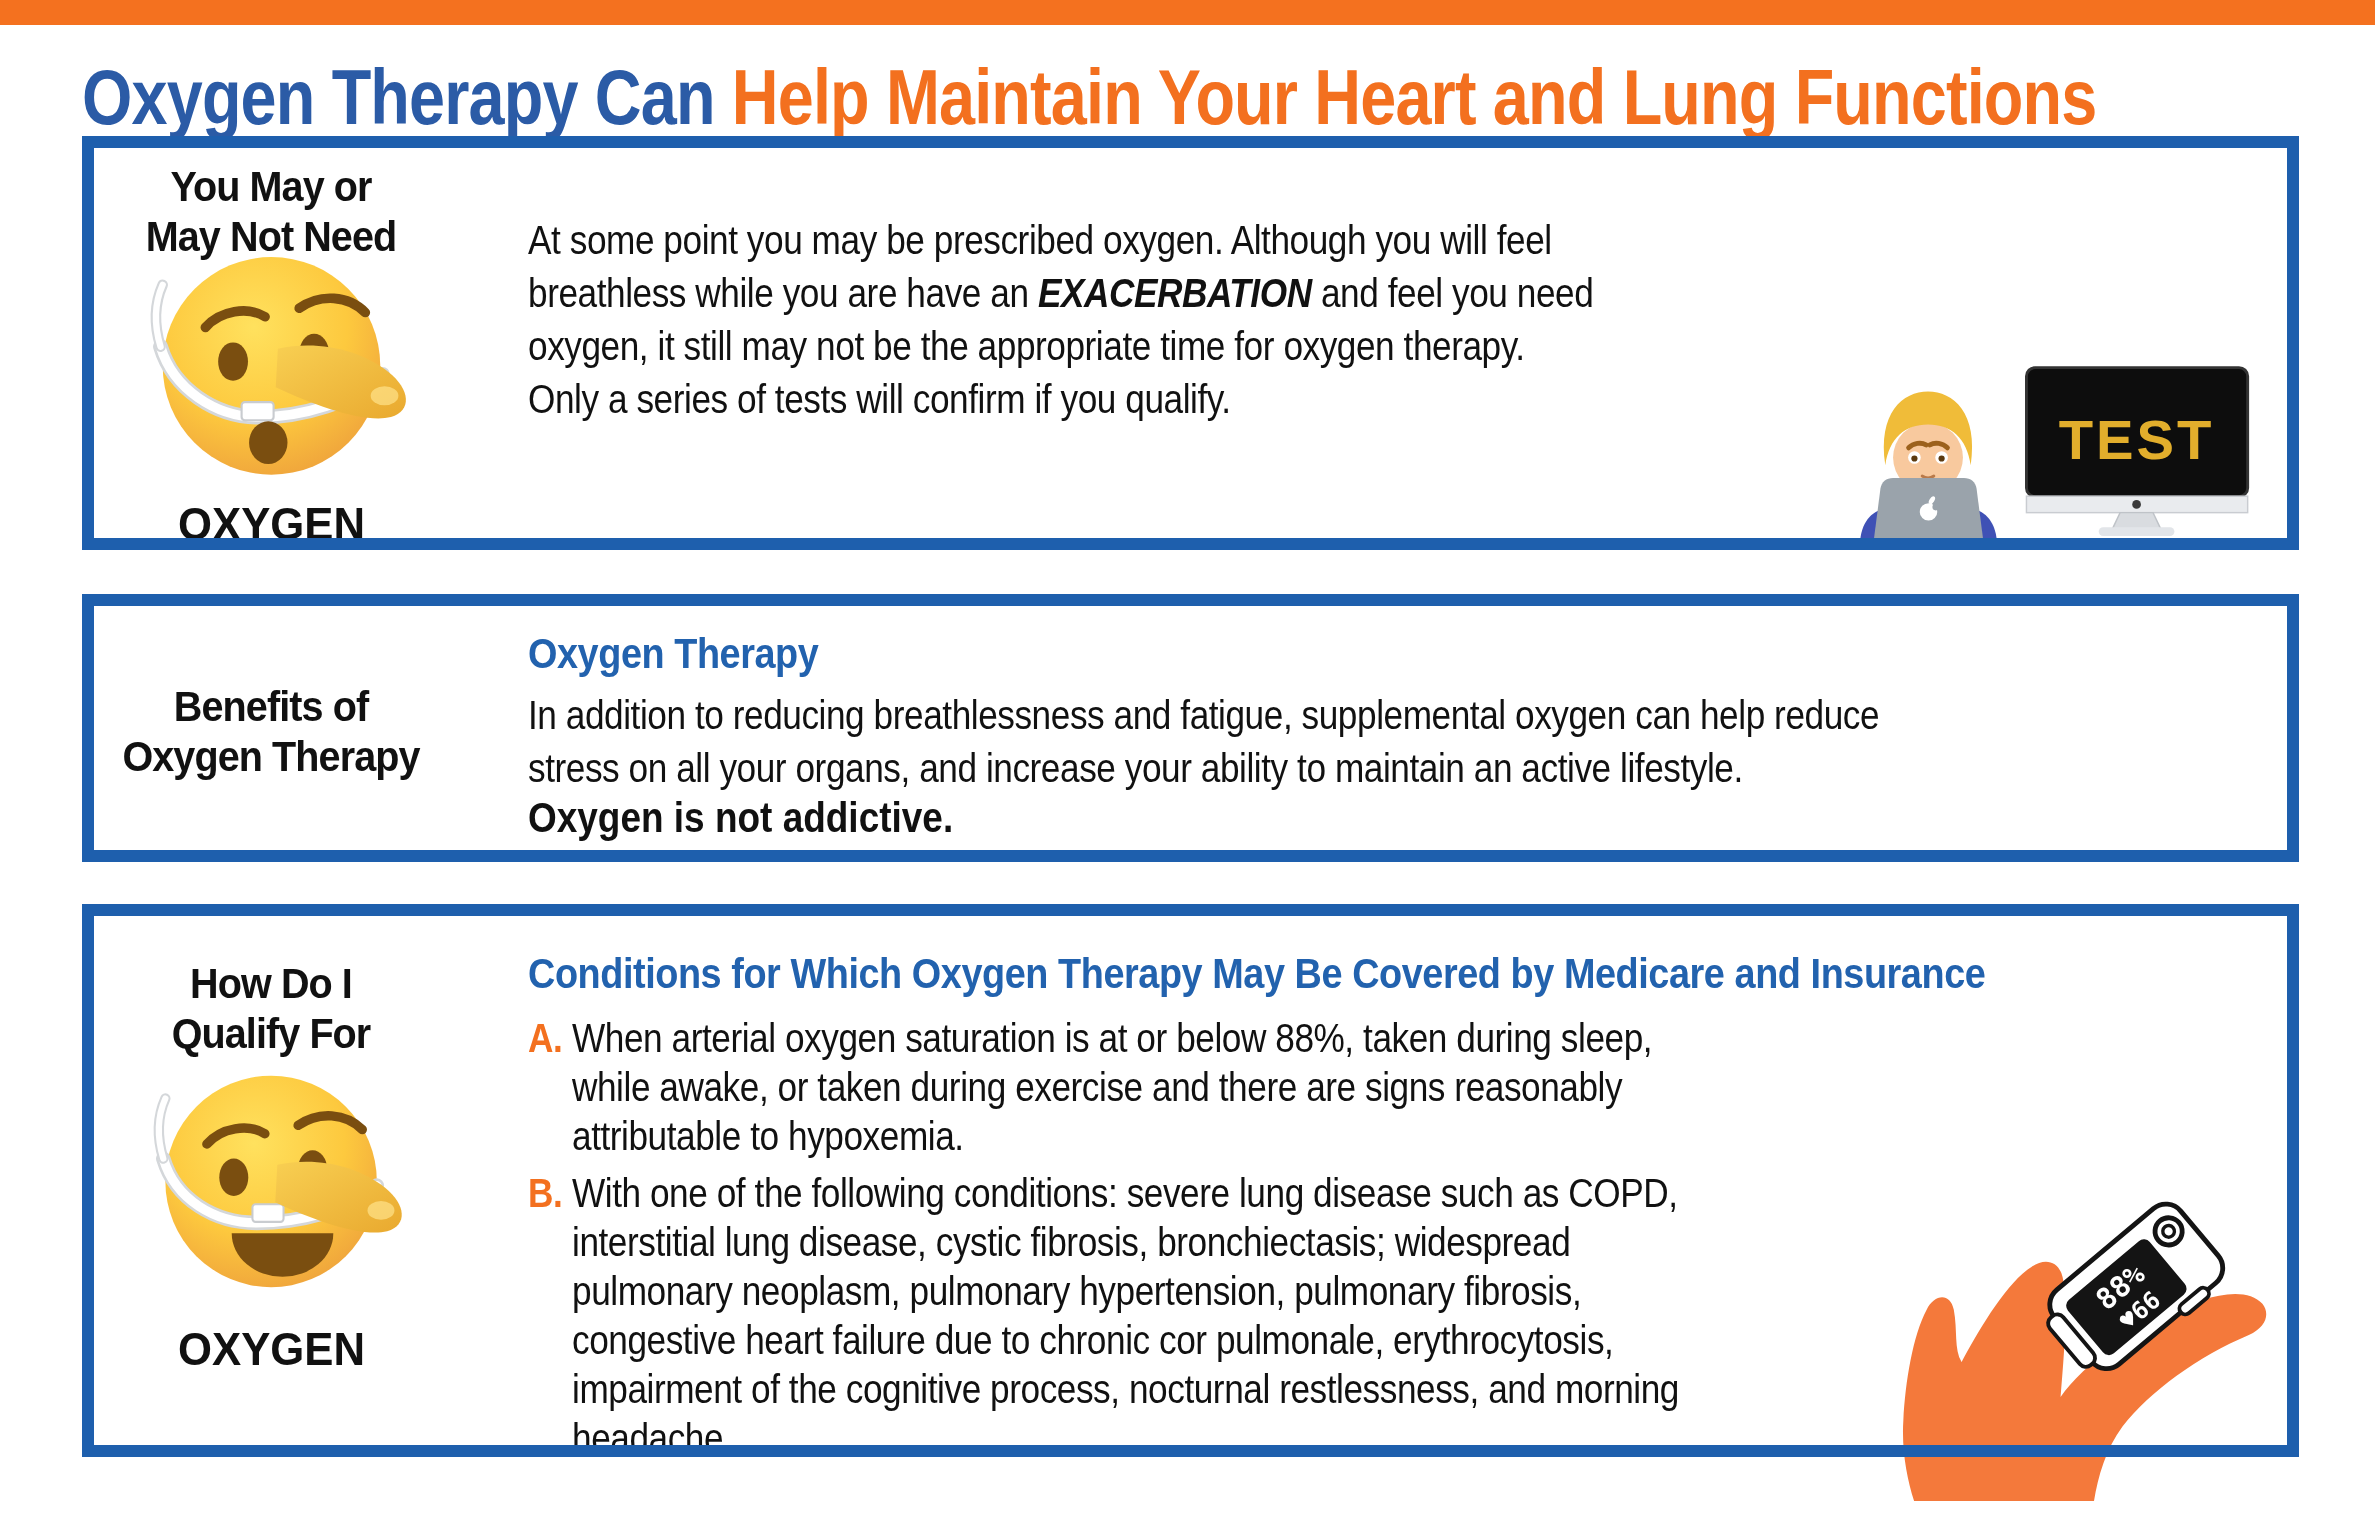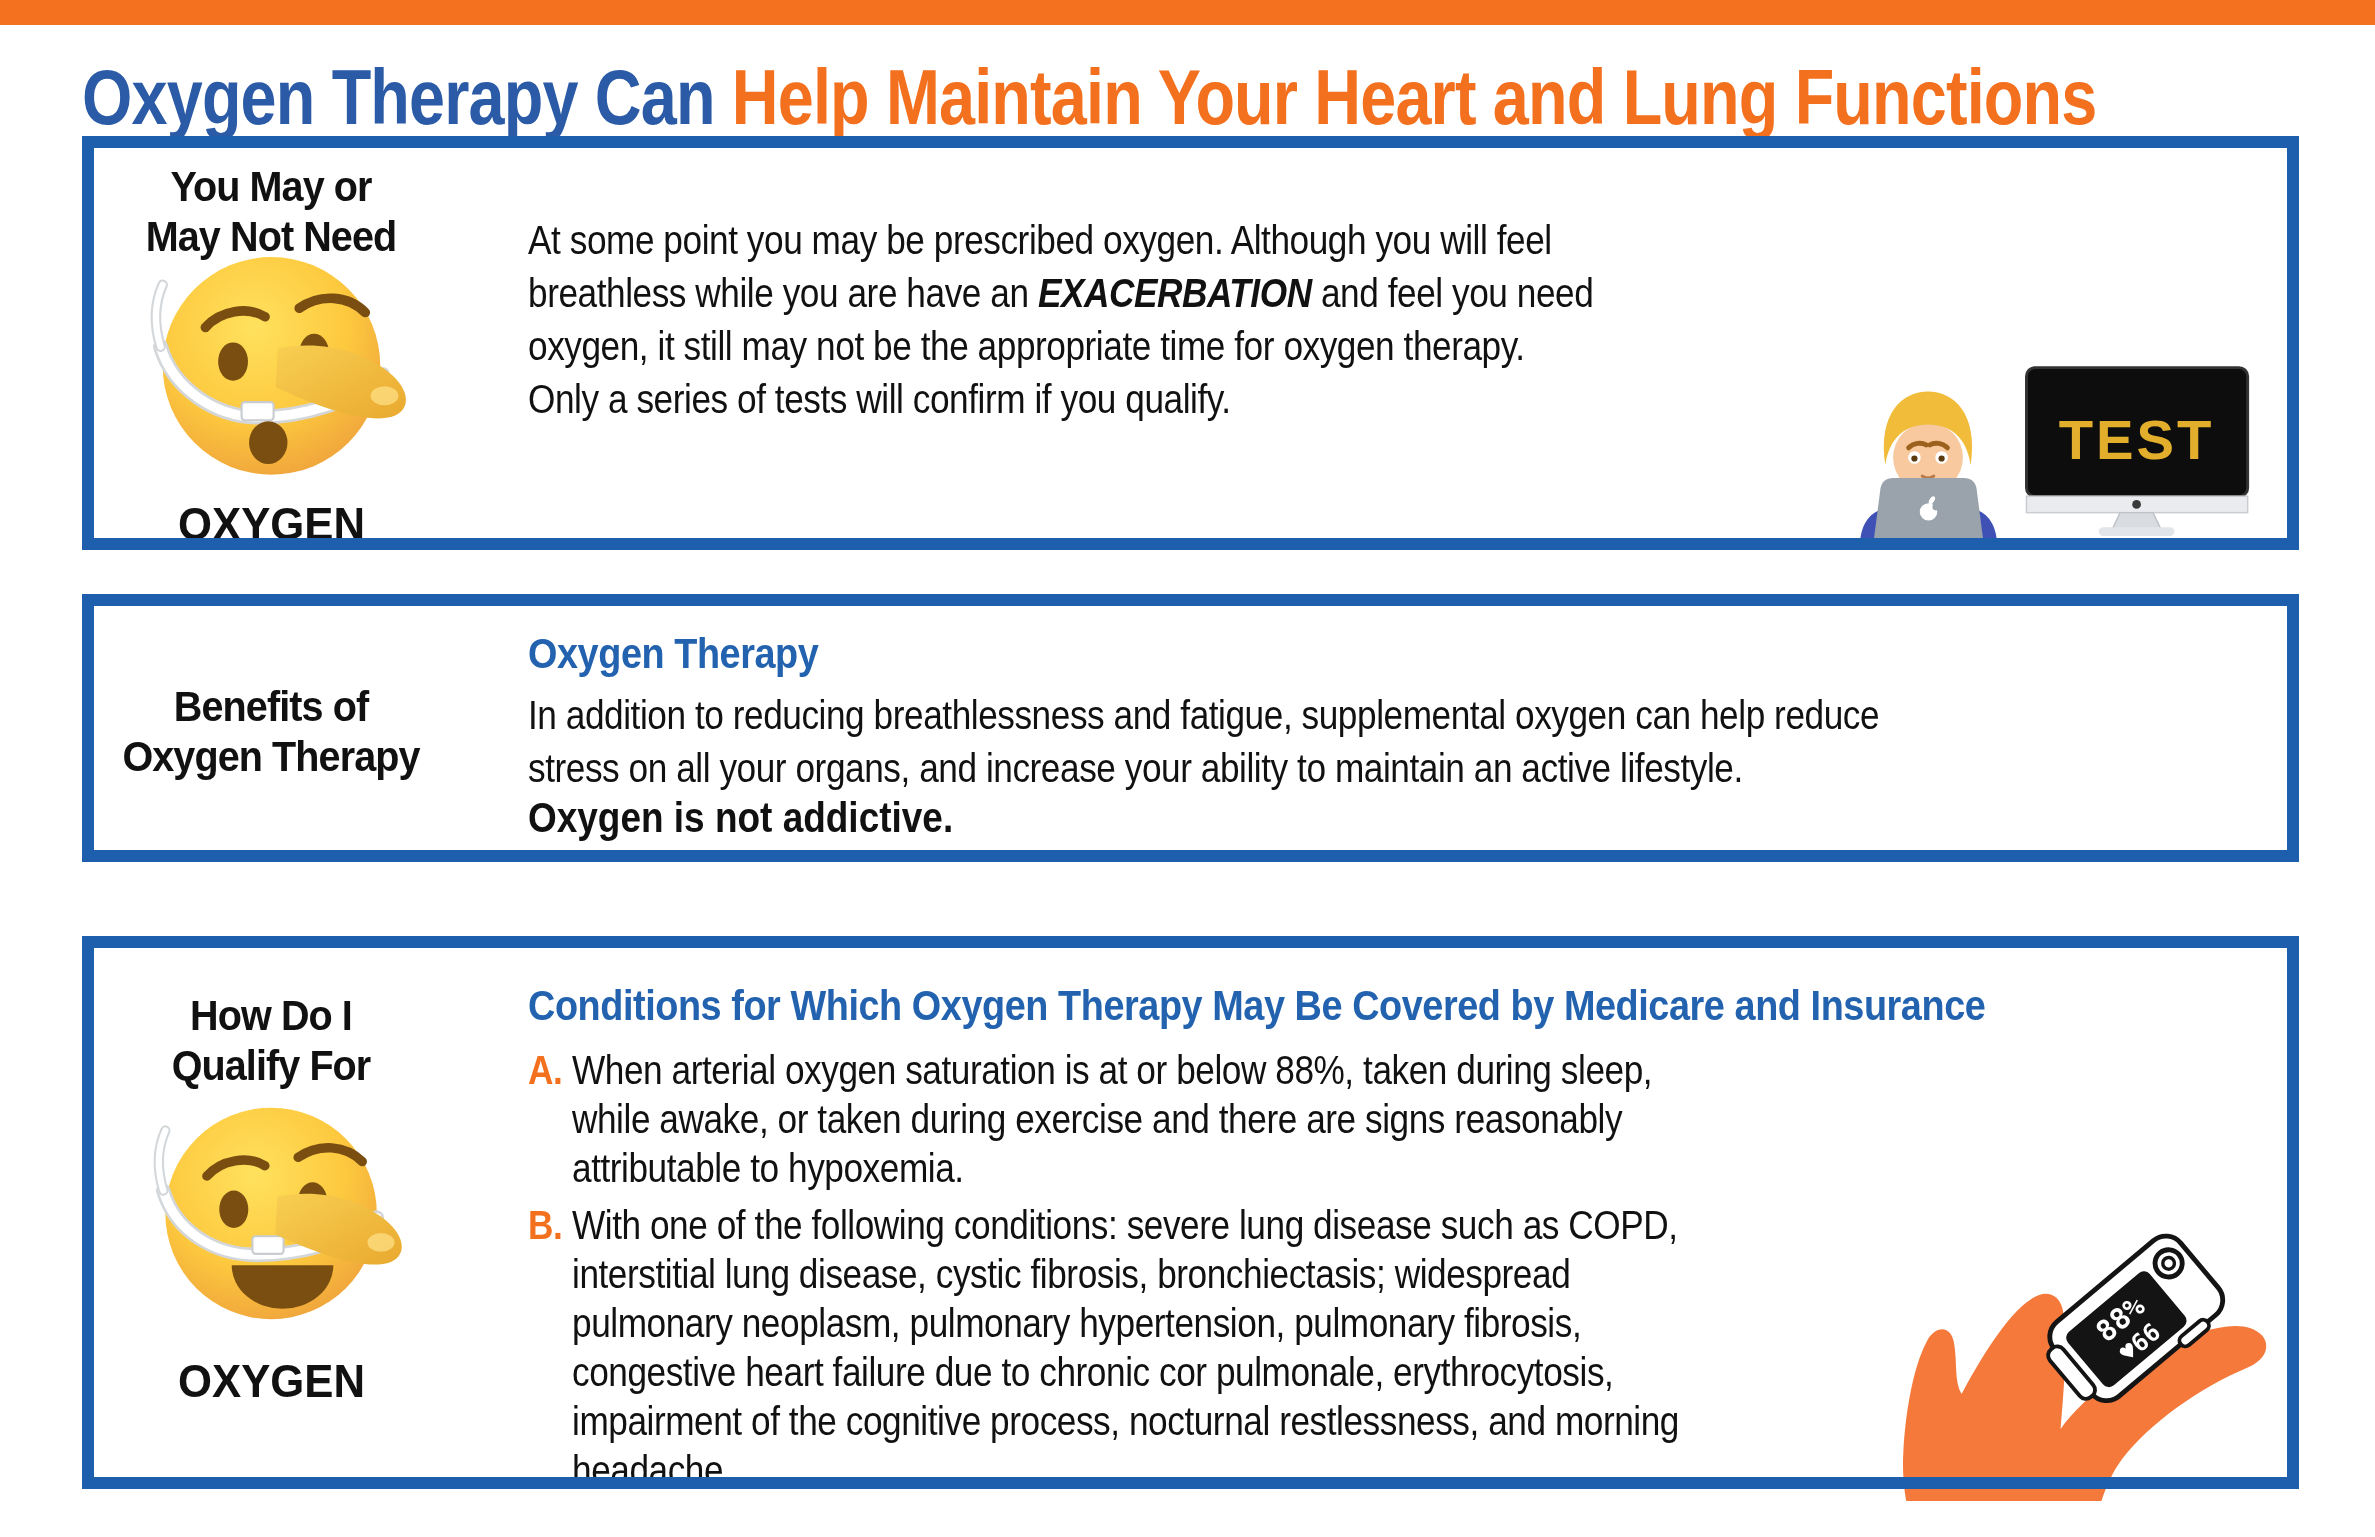--- a/index.html
+++ b/index.html
@@ -7,21 +7,21 @@
           font-family:"Liberation Sans",sans-serif;color:#111;}
   .topbar{position:absolute;left:0;top:0;width:100%;height:25px;background:#f4711f;}
   .title{position:absolute;left:82px;top:52px;margin:0;font-size:78px;font-weight:bold;
          letter-spacing:-1px;white-space:nowrap;transform:scaleX(.83);transform-origin:0 0;}
   .t-blue{color:#2b5ba6}
   .t-orange{color:#f3701f}
 
   .panel{position:absolute;left:82px;width:2217px;background:#fff;}
   .p1{top:136px;height:414px}
   .p2{top:594px;height:268px}
-  .p3{top:936px;height:553px}
+  .p3{top:904px;height:553px}
   .frame{position:absolute;inset:0;border:12.6px solid #1e5fad;z-index:4;pointer-events:none;}
 
   .side-label{position:absolute;left:24px;width:330px;text-align:center;font-weight:bold;
               font-size:43px;line-height:1.16;white-space:pre-line;letter-spacing:-1px;
               transform:scaleX(.92);transform-origin:50% 0;}
   .oxygen-label{position:absolute;left:34px;width:311px;text-align:center;font-weight:bold;
                 font-size:46px;transform:scaleX(.95);transform-origin:50% 0;}
 
   .cond{transform:scaleX(.88);transform-origin:0 0;}
   .body-text{position:absolute;font-size:40px;line-height:53px;white-space:pre-line;

